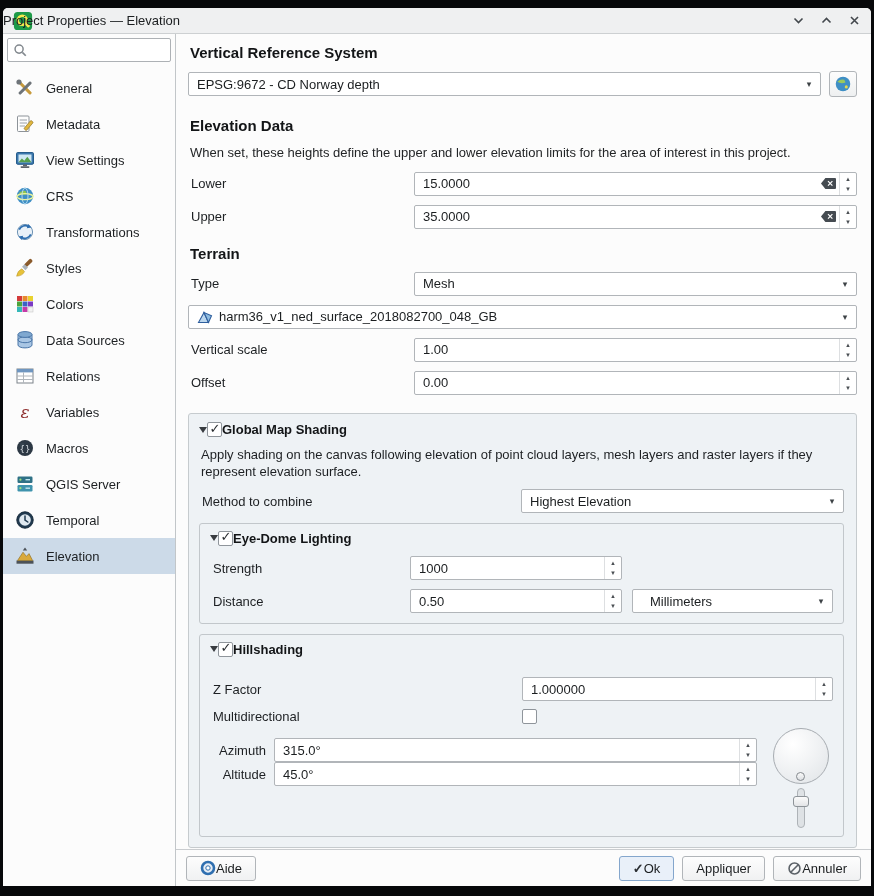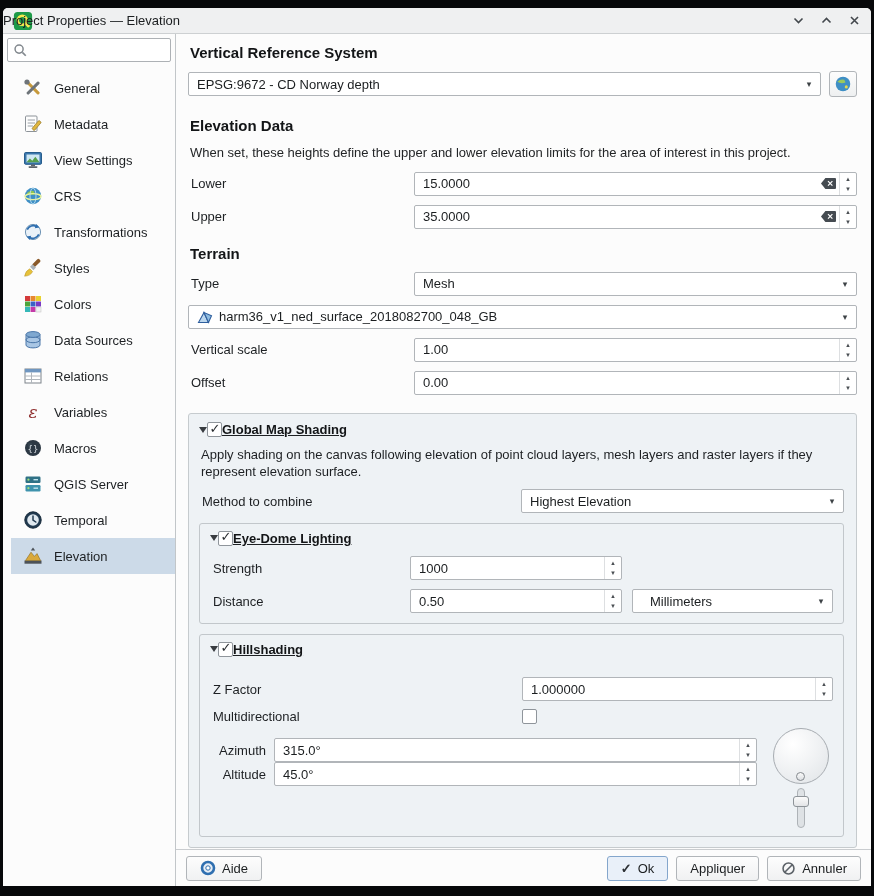--- a/index.html
+++ b/index.html
@@ -45,21 +45,21 @@
   .search {
     margin: 4px; height: 24px;
     border: 1px solid #adb1b5; border-radius: 2px;
     background: #ffffff;
     display: flex; align-items: center; gap: 4px; padding: 0 5px;
   }
   .search input {
     border: none; outline: none; flex: 1; min-width: 0;
     font: inherit; font-size: 12px; background: transparent;
   }
-  .nav { list-style: none; margin-top: 4px; padding-left: 8px; }
+  .nav { list-style: none; margin-top: 4px; }
   .nav li {
     height: 36px; display: flex; align-items: center; gap: 9px;
     padding: 0 10px; cursor: default; white-space: nowrap;
   }
   .nav li.selected { background: #ccdae8; }
   .icon24 { width: 24px; height: 24px; flex: 0 0 24px;
     display: flex; align-items: center; justify-content: center; }
   
   .rightcol { flex: 1; display: flex; flex-direction: column; min-width: 0; }
   .content { flex: 1; padding: 8px 14px 0 12px; overflow: hidden; }
@@ -95,21 +95,21 @@
     background: linear-gradient(#fdfdfd, #eef0f1);
     display: flex; align-items: center; justify-content: center;
   }
   
   .groupbox {
     margin-top: 18px;
     border: 1px solid #c6cbce; border-radius: 3px;
     background: #eef2f5;
     padding: 6px 12px 10px 10px;
   }
-  .gb-header { display: flex; align-items: center; gap: 0; height: 20px; margin-bottom: 4px; text-decoration: underline; }
+  .gb-header { display: flex; align-items: center; gap: 0; height: 20px; margin-bottom: 4px; }
   .gb-title { font-weight: 700; color: #131517; }
   .tri { width: 0; height: 0; border-left: 4px solid transparent; border-right: 4px solid transparent; border-top: 6px solid #383c40; }
   .checkbox { width: 15px; height: 15px; flex: 0 0 15px; background: #fff; border: 1px solid #8f959b; border-radius: 2px; position: relative; }
   .checkbox.checked::after { content: "✓"; position: absolute; left: 1.5px; top: -2.5px; font-size: 13px; font-weight: 700; color: #272b2f; }
   .subgroup { border: 1px solid #c2c7cb; border-radius: 3px; background: #eef2f5; padding: 4px 10px 8px; margin-top: 10px; }
   .gb-desc { margin: 6px 2px 8px 2px; line-height: 1.38; }
   .row-method .lbl { width: 322px; flex: 0 0 322px; }
   .row-edl .lbl { width: 200px; flex: 0 0 200px; }
   .row-edl .spin.fixed { flex: 0 0 212px; }
   .row-edl .combo { margin-left: 10px; padding-left: 17px; }
@@ -143,21 +143,21 @@
   }
   
   .footer {
     flex: 0 0 37px; border-top: 1px solid #c9cccf;
     background: #fcfcfc;
     display: flex; align-items: center; gap: 8px; padding: 0 10px;
   }
   .btn {
     height: 25px; border: 1px solid #b1b5b9; border-radius: 3px;
     background: linear-gradient(#fdfdfd, #f0f1f2);
-    padding: 0 13px; display: inline-flex; align-items: center; gap: 6px;
+    padding: 0 13px; display: inline-flex; align-items: center; 
     font-size: 13px; color: #1b1e20; white-space: nowrap;
   }
   .btn.primary { background: #e9f0f9; border-color: #84a6cc; }
   .spacer { flex: 1; }
   .okcheck { font-weight: 700; color: #2b2f33; }
 </style>
 </head>
 <body>
 
 <div class="window">

